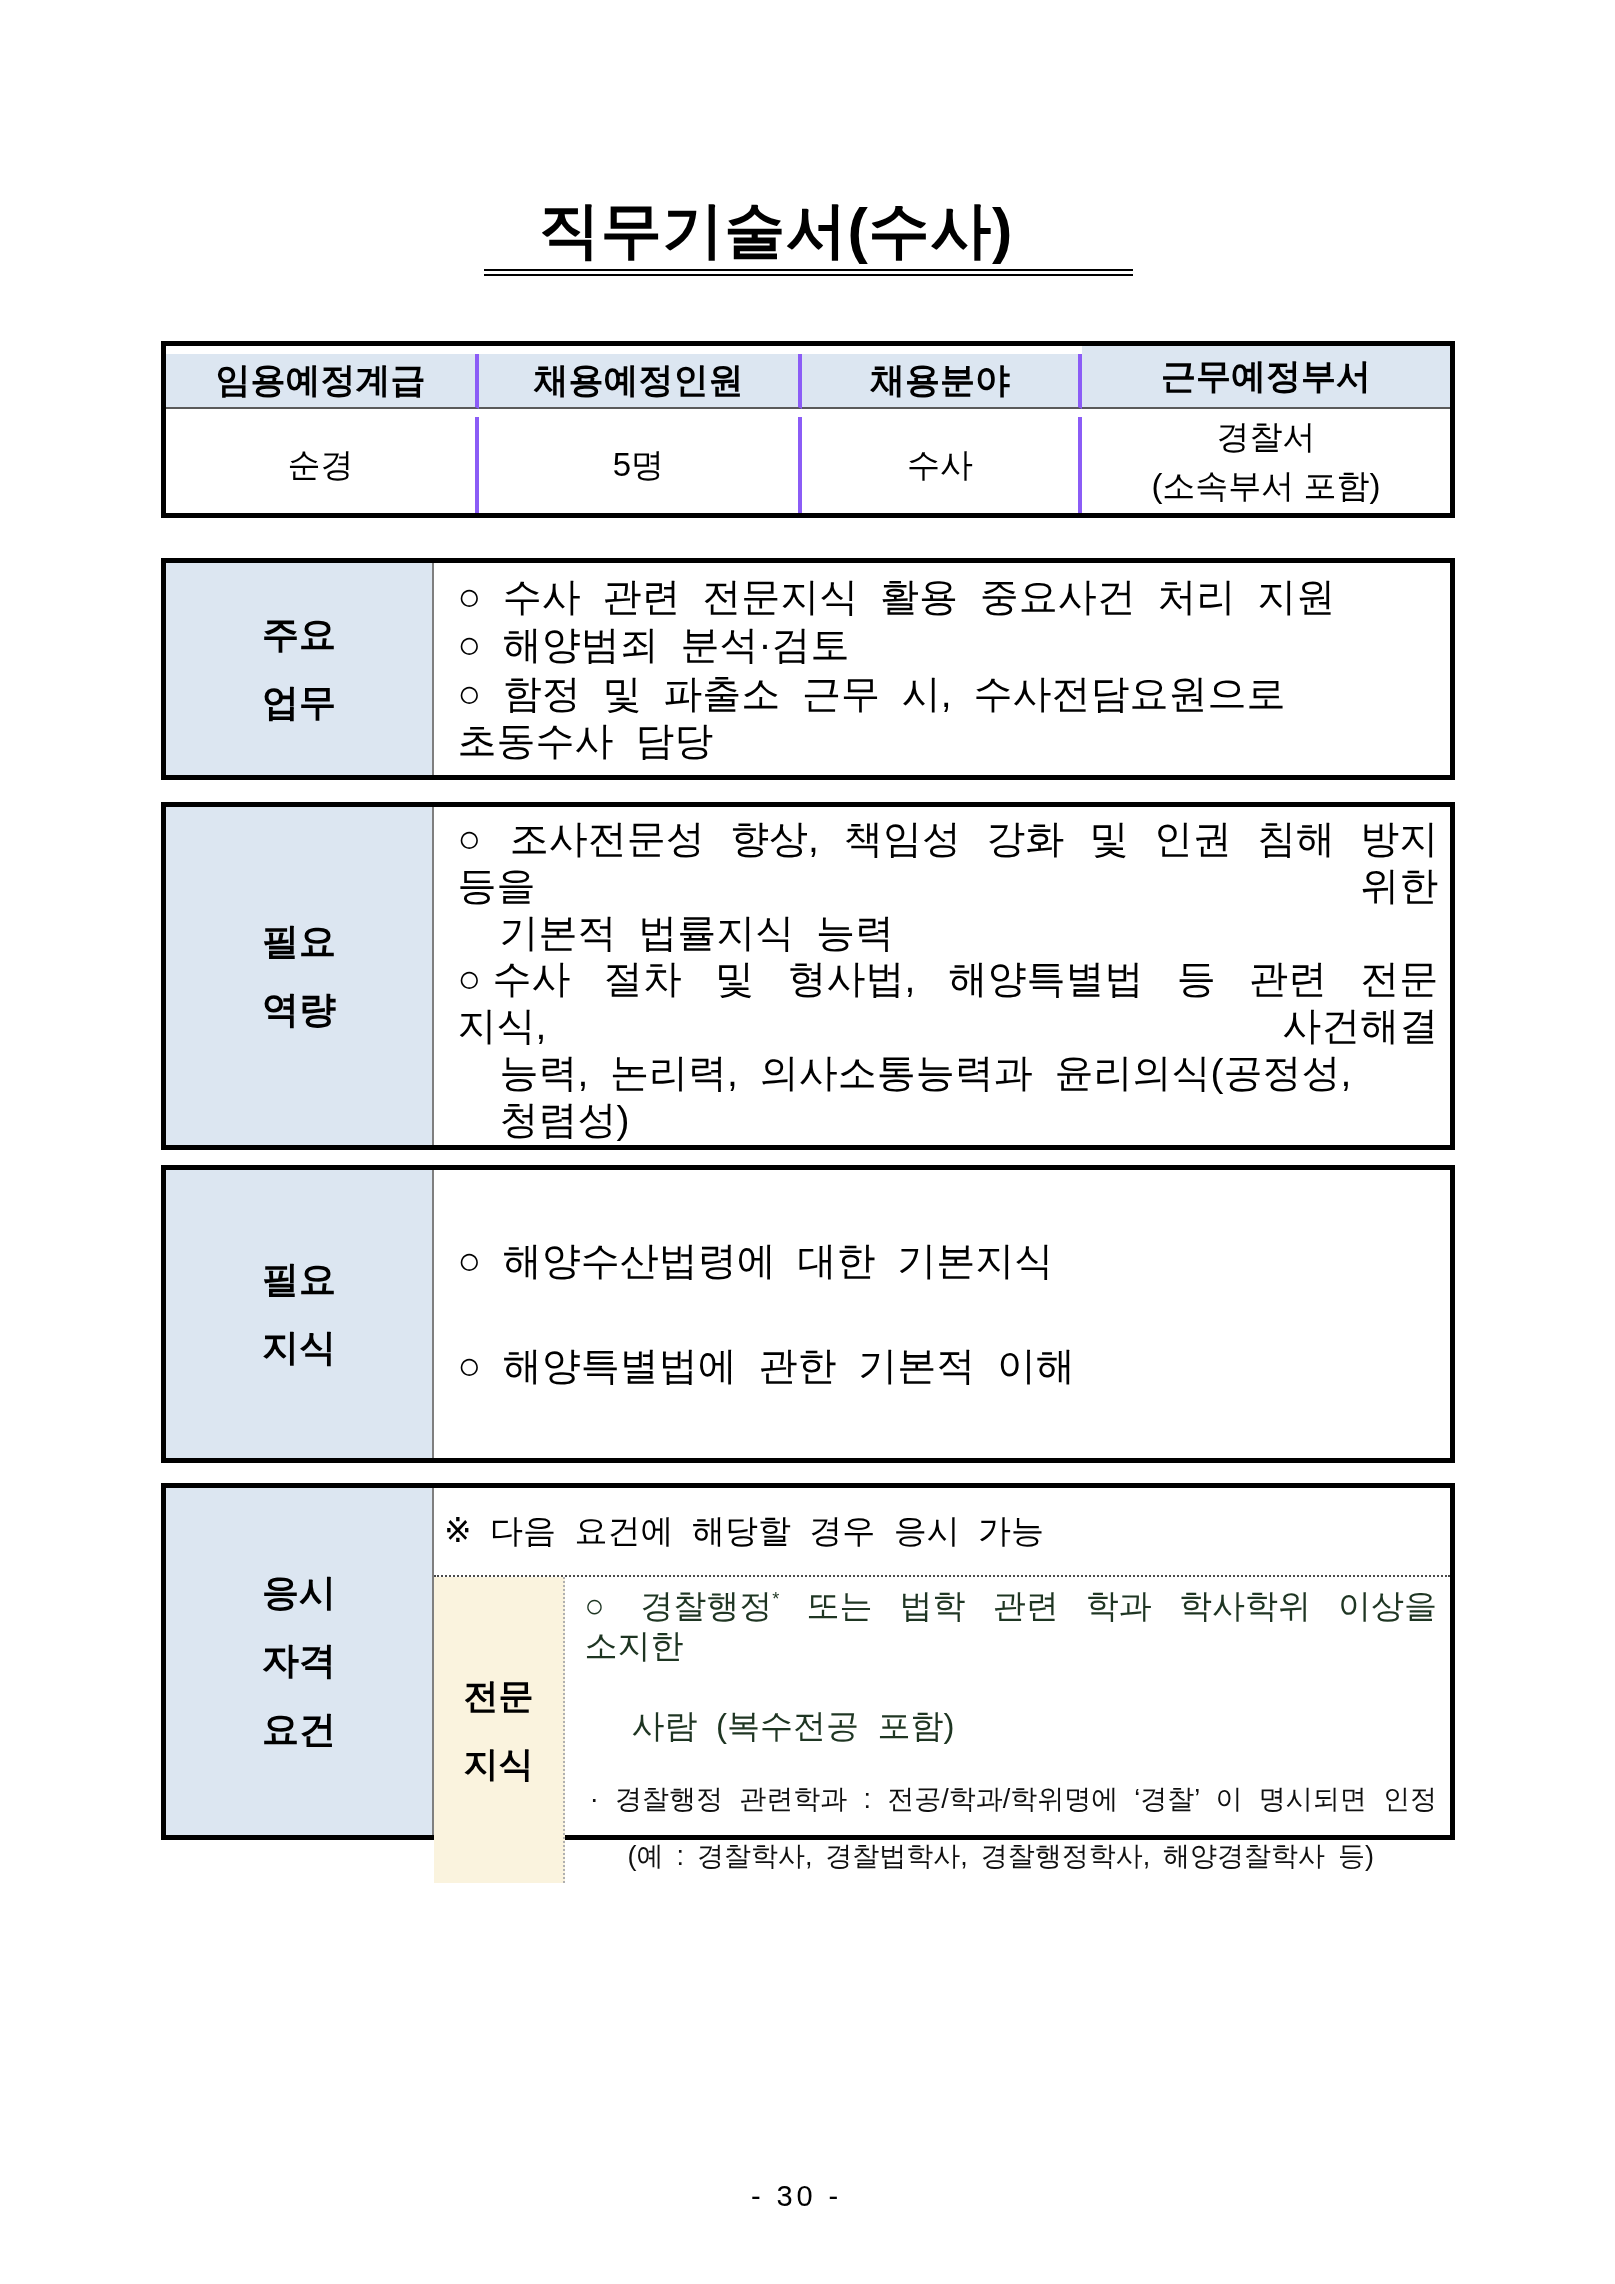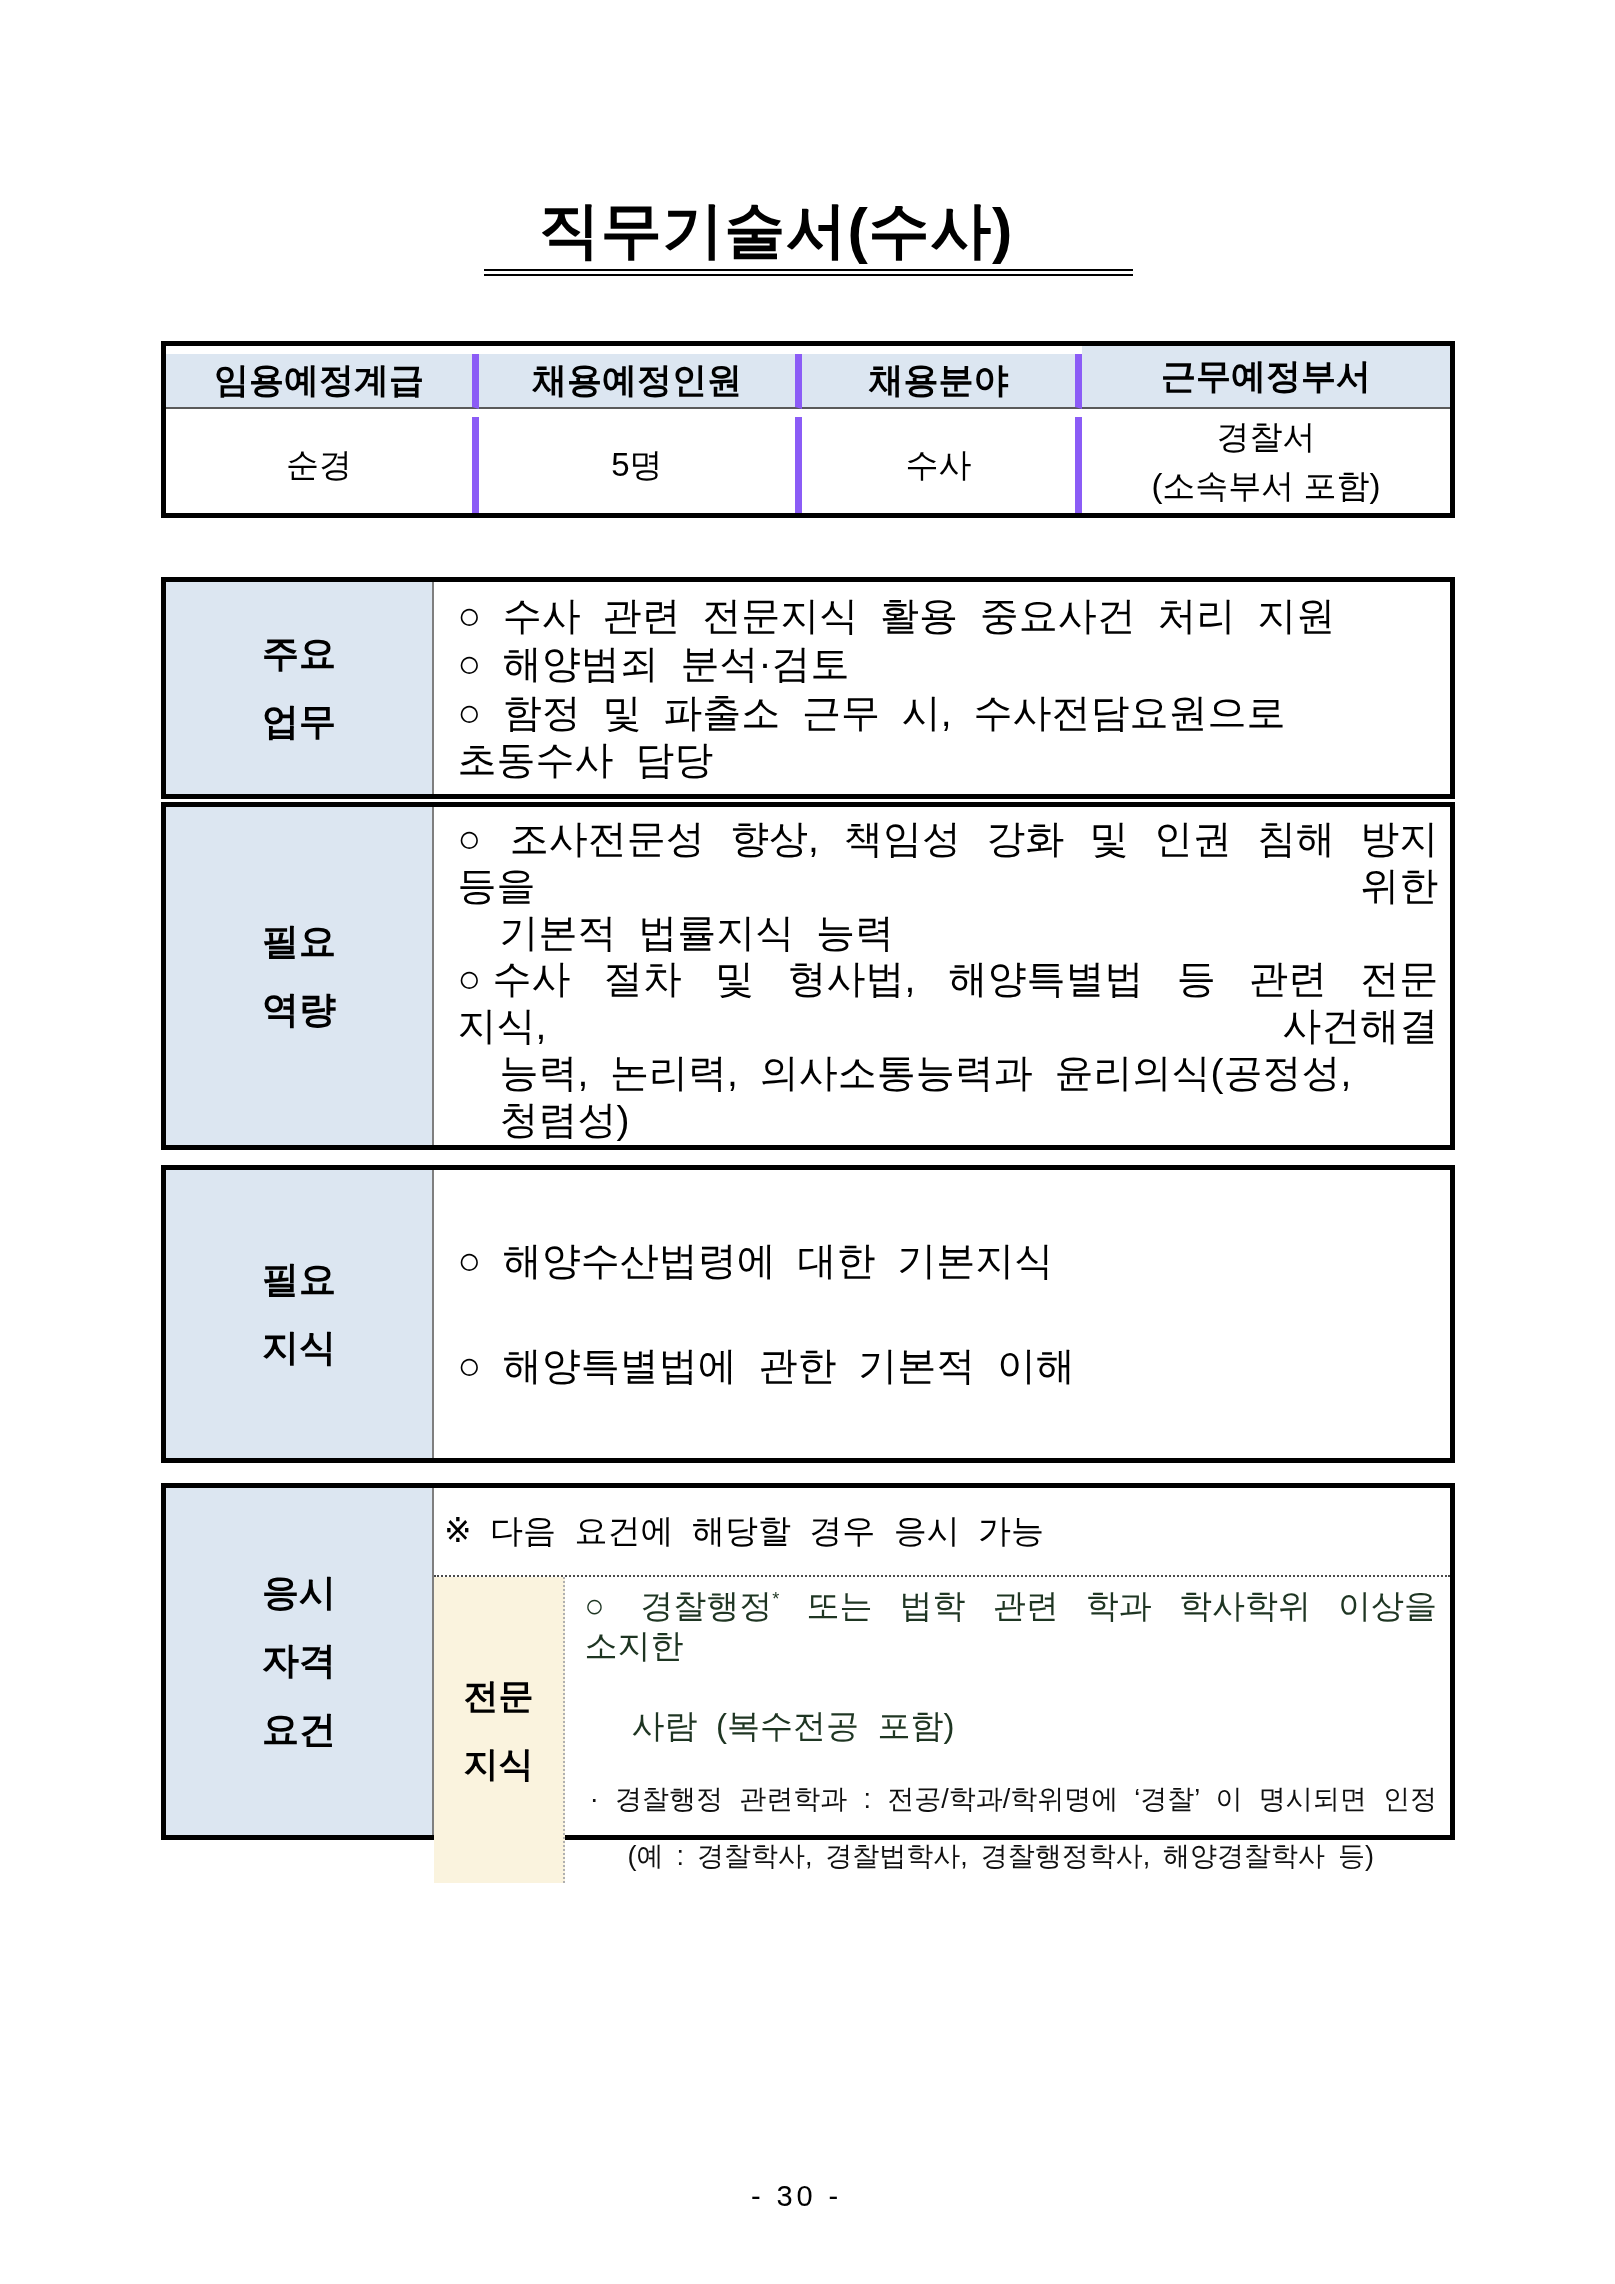--- a/index.html
+++ b/index.html
@@ -26,29 +26,29 @@
   }
   .summary .cell {
     display:flex; flex-direction:column; align-items:center; justify-content:center;
     text-align:center; word-break:keep-all;
   }
   .summary .head {
     background:#dce6f1; font-weight:700; font-size:35px;
     border-bottom:2px solid #5a5a5a;
   }
   .summary .val { font-size:33px; }
-  .summary .vline { border-right:7px solid #8b5cf6;margin-top:8px; }
+  .summary .vline { border-right:4px solid #8b5cf6;margin-top:8px; }
   .dept-line { line-height:1.5; }
 
   
   .section {
     position:absolute; left:161px; width:1294px; box-sizing:border-box;
     border:5.9px solid #000; display:flex;
   }
-  #sec-duties   { top:577px;  height:222px; }
+  #sec-duties   { top:558px;  height:222px; }
   #sec-comp     { top:802px; height:348px; }
   #sec-know     { top:1165px; height:298px; }
   #sec-req      { top:1483px; height:357px; }
 
   .sec-label {
     flex:0 0 266px; background:#dce6f1; border-right:2px solid #7f7f7f;
     display:flex; flex-direction:column; align-items:center; justify-content:center;
     font-size:37px; font-weight:700; line-height:1.85; text-align:center;
   }
   .sec-body {

